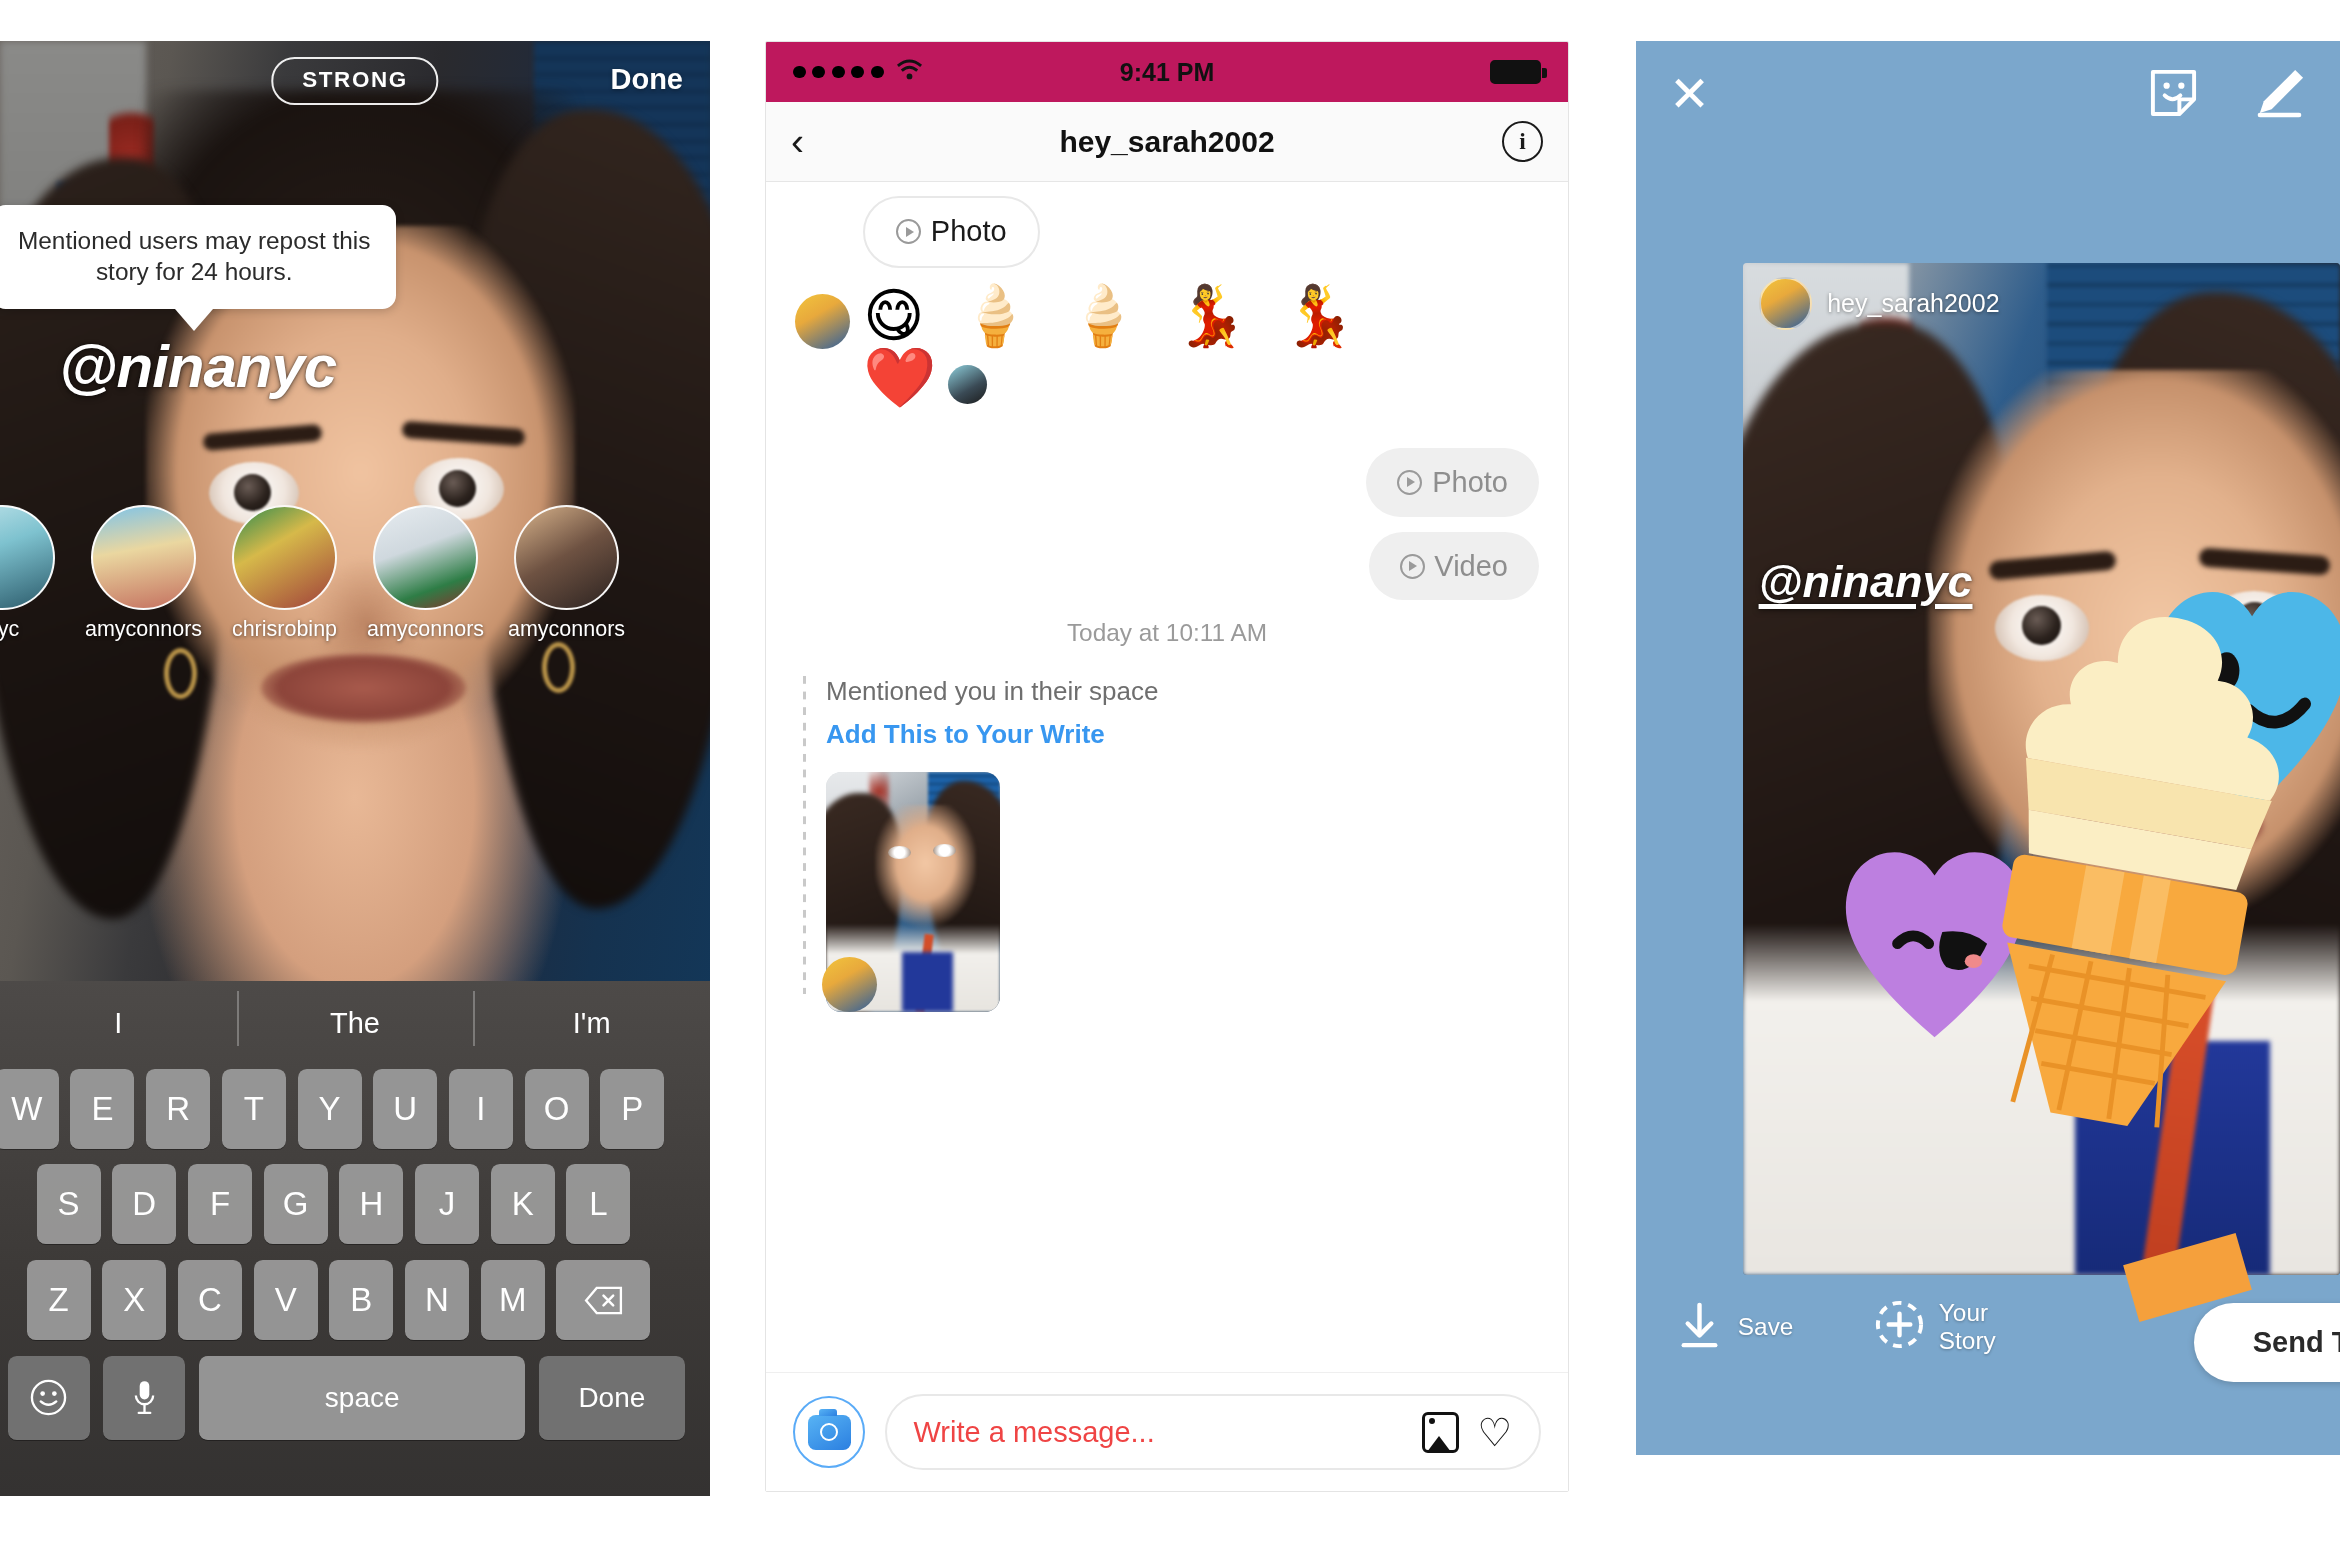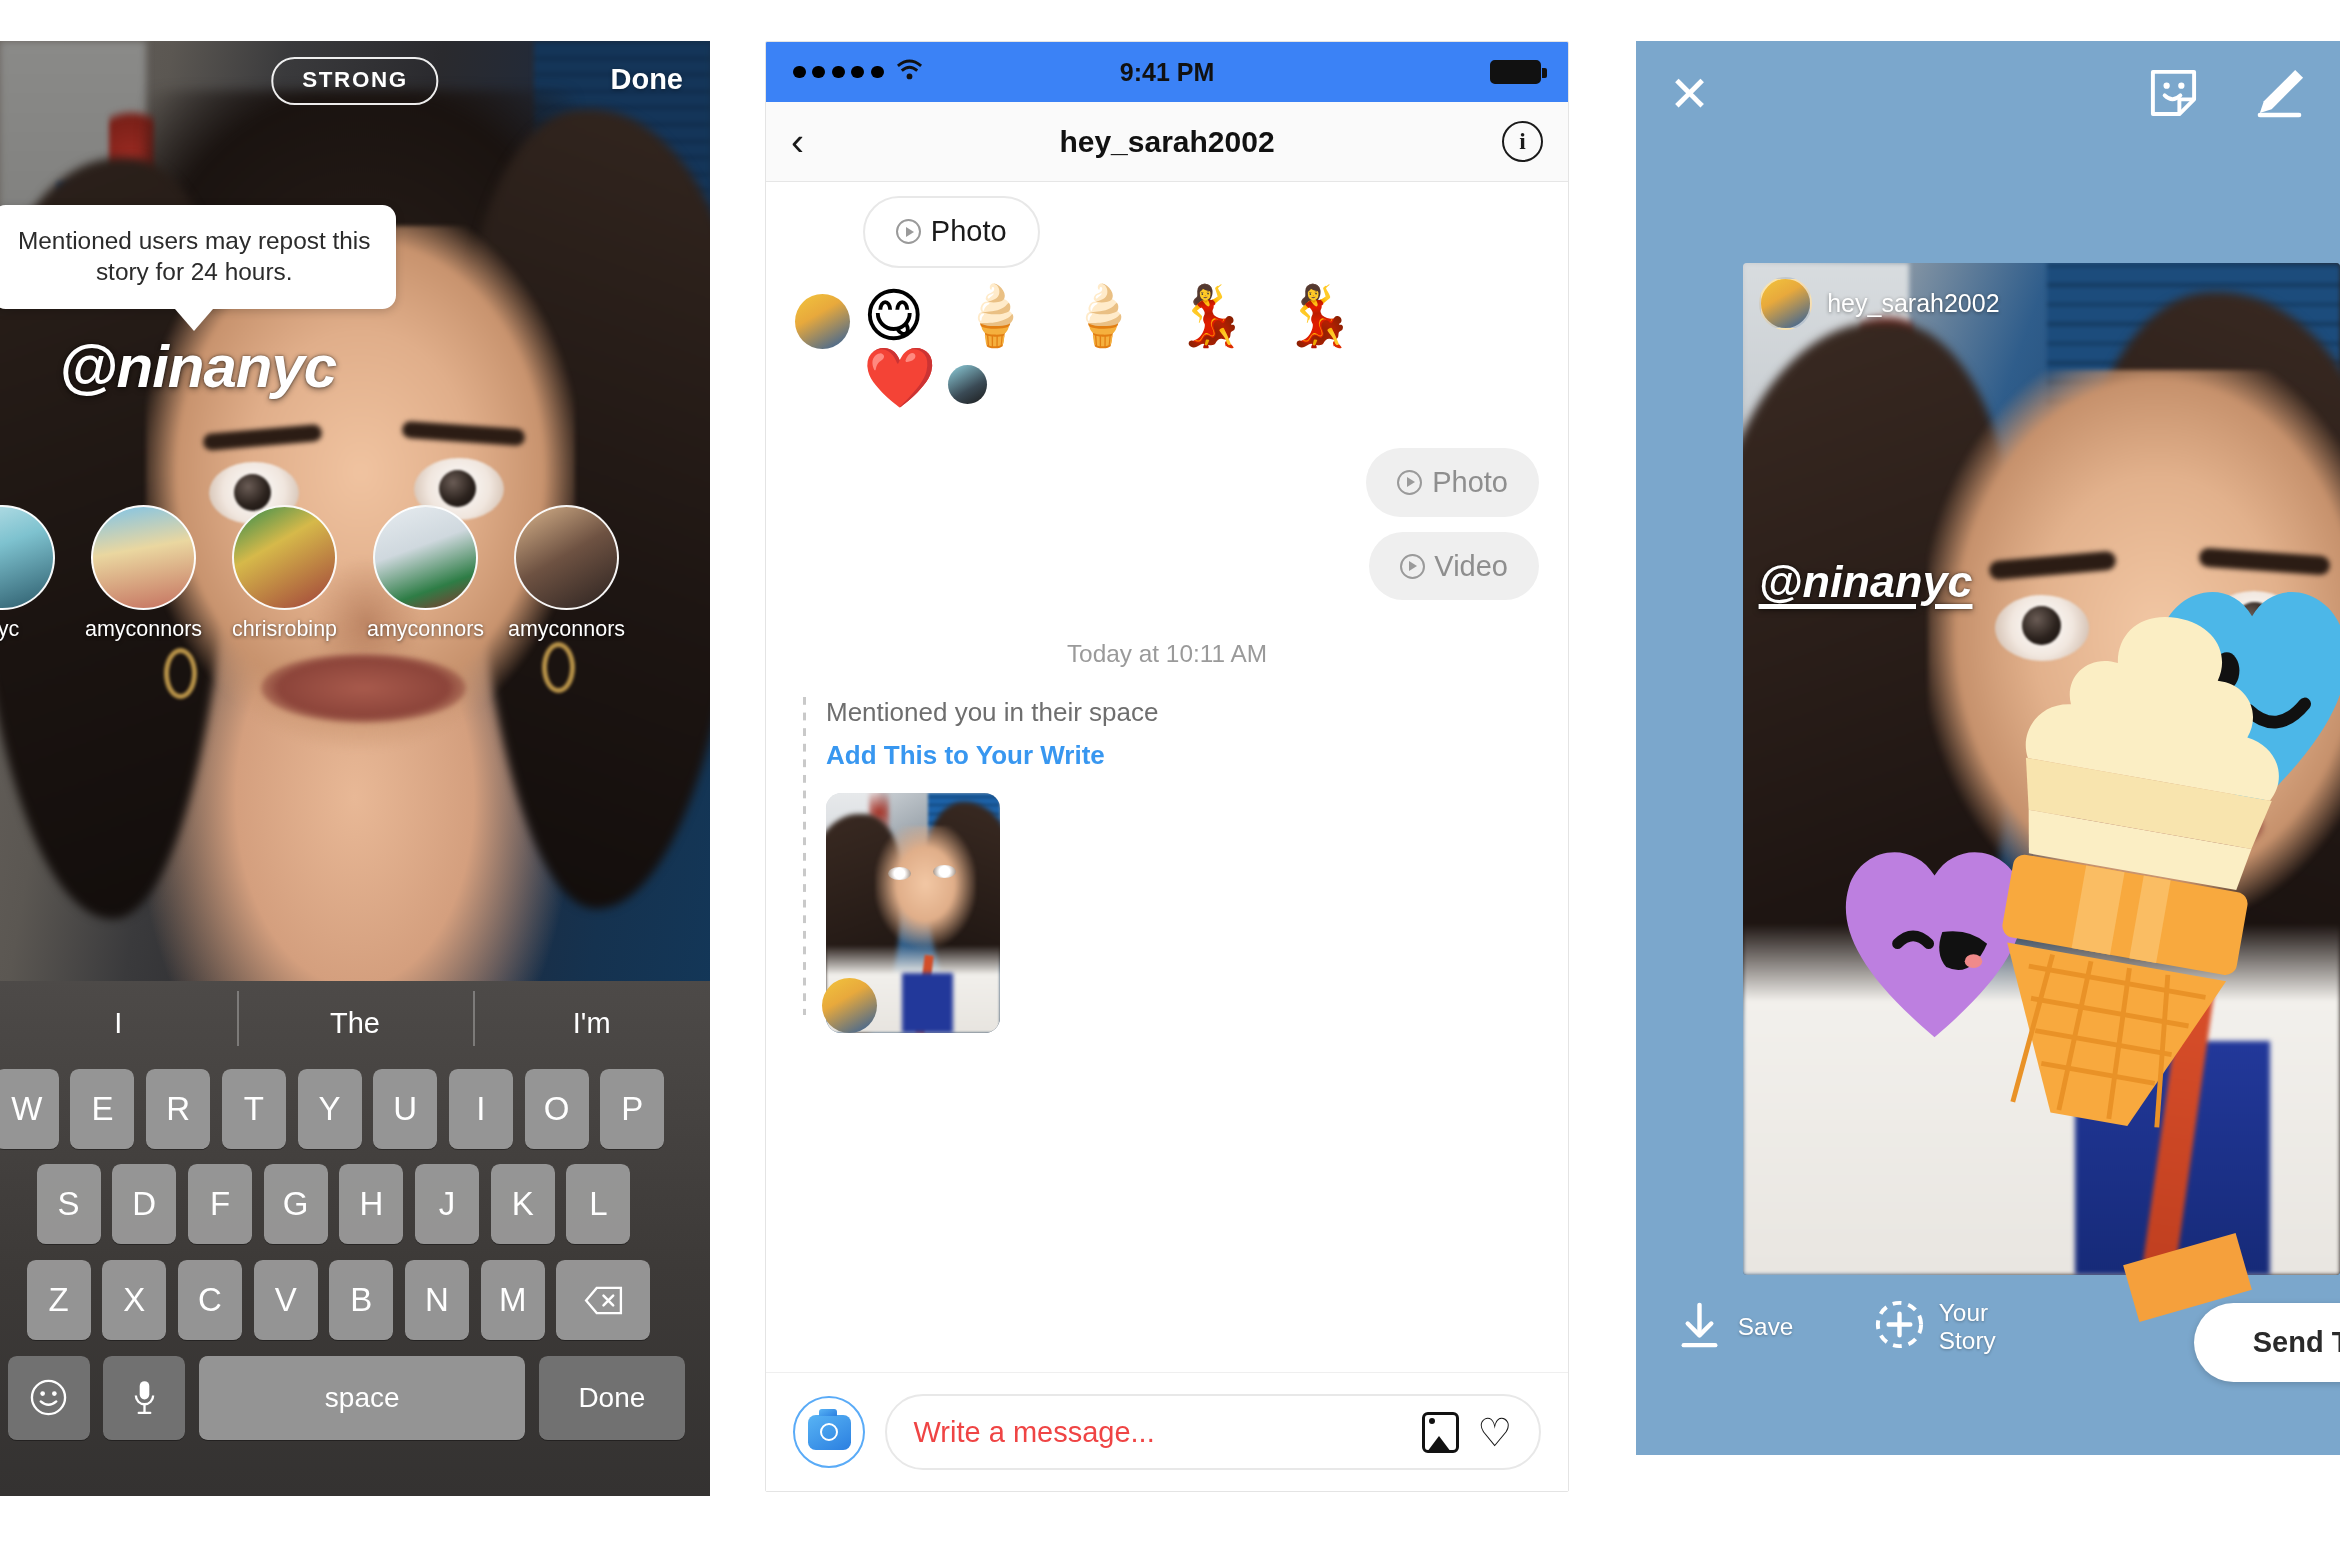--- a/index.html
+++ b/index.html
@@ -188,21 +188,21 @@
   }
   .key.wide { width: 94px; }
   .kb-row.r4 { gap: 13.7px; margin-left: 0; justify-content: flex-start; padding-left: 7.8px; }
   .key.fn { width: 82px; height: 84px; background: rgba(120,120,120,.9); font-size: 29px; }
   .key.space { width: 326px; height: 84px; font-size: 28px; background: rgba(156,156,156,.92); }
   .key.done { width: 146px; height: 84px; font-size: 28px; background: rgba(120,120,120,.9); }
 
   
   .p2 { position: absolute; inset: 0; background: #fff; display: flex; flex-direction: column; }
   .p2-status {
-    height: 60px; background: #3b82f6;
+    height: 60px; background: #be185d;
     display: flex; align-items: center; padding: 0 27px;
     position: relative;
   }
   .p2-dots { display: flex; gap: 6.8px; align-items: center; }
   .p2-dots i { width: 12.7px; height: 12.7px; border-radius: 50%; background: #000; display: block; }
   .p2-wifi { margin-left: 11.7px; }
   .p2-time {
     position: absolute; left: 50%; transform: translateX(-50%);
     font-size: 25px; font-weight: 700; color: #111;
   }
@@ -241,21 +241,21 @@
     font-family: "DejaVu Sans", sans-serif; }
   .sender-av {
     position: absolute; left: 0; bottom: 60px; width: 55px; height: 55px; border-radius: 50%;
     background: linear-gradient(150deg,#f2c53d 0%,#e8a93c 38%,#2b5d9e 100%);
     overflow: hidden;
   }
   .seen-av { display:inline-block; width: 39px; height: 39px; border-radius: 50%;
     background: linear-gradient(150deg,#8fd0dd 0%,#3a4a55 60%,#1b1b1b 100%);
     vertical-align: -5.9px; margin-left: 3.9px; }
 
-  .p2-ts { text-align: center; color: #9a9a9a; font-size: 24.4px; margin: 40px 0 29px; }
+  .p2-ts { text-align: center; color: #9a9a9a; font-size: 24.4px; margin: 19px 0 29px; }
 
   .p2-mention-card { display: flex; gap: 0; padding-left: 0; position: relative; }
   .dotted {
     position: absolute; left: 7.8px; top: 0; bottom: 17.6px; width: 2.9px;
     background-image: linear-gradient(#c9c9c9 52%, rgba(0,0,0,0) 0%);
     background-size: 2.9px 15.6px; background-repeat: repeat-y;
   }
   .p2-mention-txt { padding-left: 31px; }
   .p2-mention-txt .l1 { font-size: 26px; color: #6e6e6e; }
   .p2-mention-txt .l2 { font-size: 26px; color: #3897f0; font-weight: 700; margin-top: 11.7px; }

